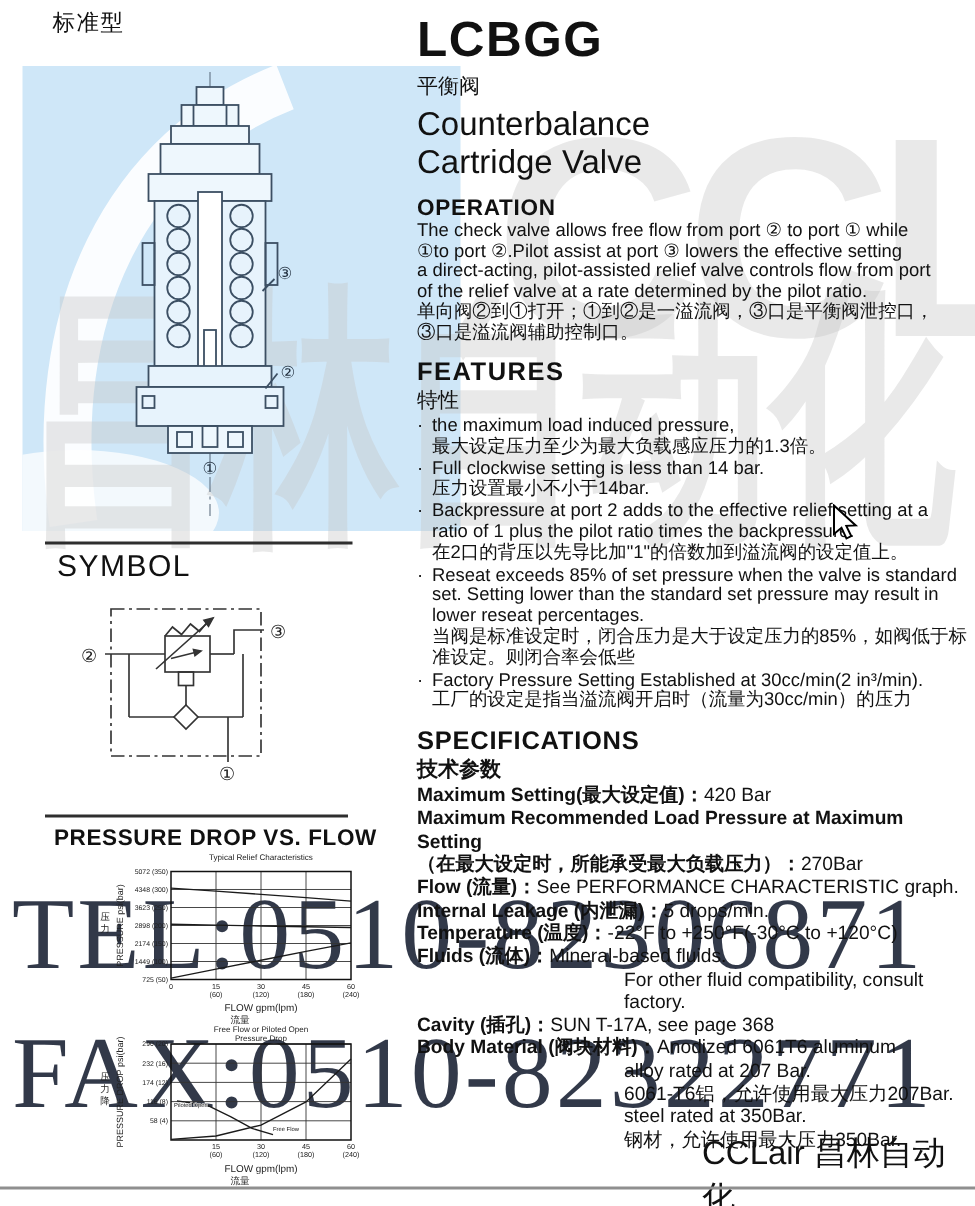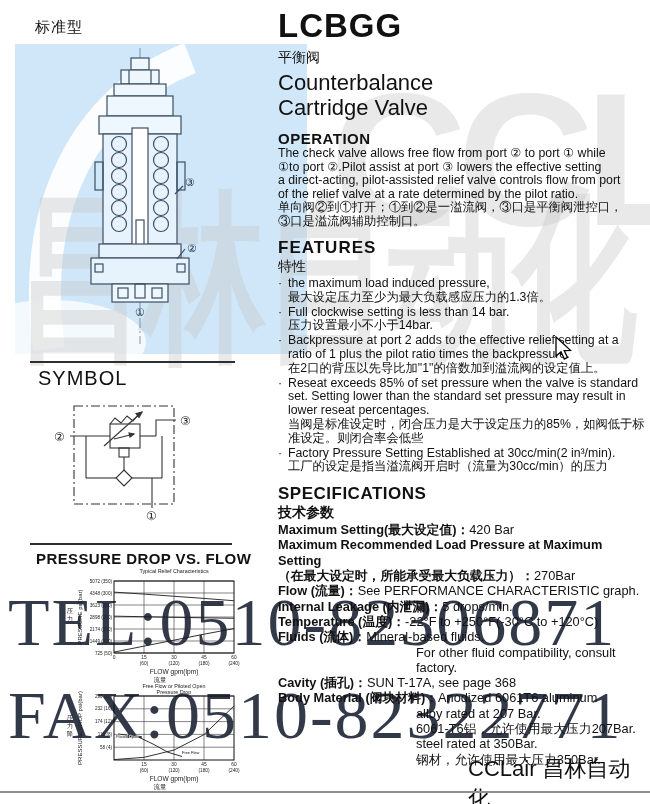--- a/index.html
+++ b/index.html
@@ -7,21 +7,21 @@
         font-family:"Liberation Sans",sans-serif;color:#111;}
   
   .wm{position:absolute;z-index:3;pointer-events:none;white-space:nowrap;}
   .wm-gray-en{left:330px;top:50px;font-size:190px;font-weight:bold;color:#c9c9c9;opacity:.40;letter-spacing:-10px;}
   .wm-gray-cn{left:18px;top:158px;font-size:182px;font-weight:bold;color:#c6c6c6;opacity:.38;
               transform:scaleX(.68);transform-origin:left top;}
   .wm-blue{font-family:"Liberation Serif",serif;color:#0f172a;opacity:.85;font-size:68px;letter-spacing:2px;}
   .wm-tel{left:8px;top:583px;}
   .wm-fax{left:8px;top:676px;}
   
-  .variant{position:absolute;left:35px;top:6px;z-index:5;font-size:15px;letter-spacing:1px;margin-top:12px;}
+  .variant{position:absolute;left:35px;top:6px;z-index:5;font-size:15px;letter-spacing:1px;}
   .blue-panel{position:absolute;left:15px;top:44px;width:292px;height:310px;background:#cfe7f8;z-index:2;}
   .valve-svg{position:absolute;left:15px;top:44px;z-index:4;}
   .rule{position:absolute;height:2px;background:#2e2e2e;z-index:5;}
   .rule-symbol{left:30px;top:361px;width:205px;}
   .rule-pd{left:30px;top:543px;width:202px;}
   .symbol-heading{position:absolute;left:38px;top:367px;font-size:20px;letter-spacing:1px;z-index:5;}
   .symbol-svg{position:absolute;left:52px;top:398px;z-index:5;}
   .pd-heading{position:absolute;left:36px;top:550px;font-size:15px;font-weight:bold;letter-spacing:.4px;z-index:5;}
   .chart{position:absolute;left:46px;width:220px;height:118px;z-index:5;}
   #chart1{top:567px;}

